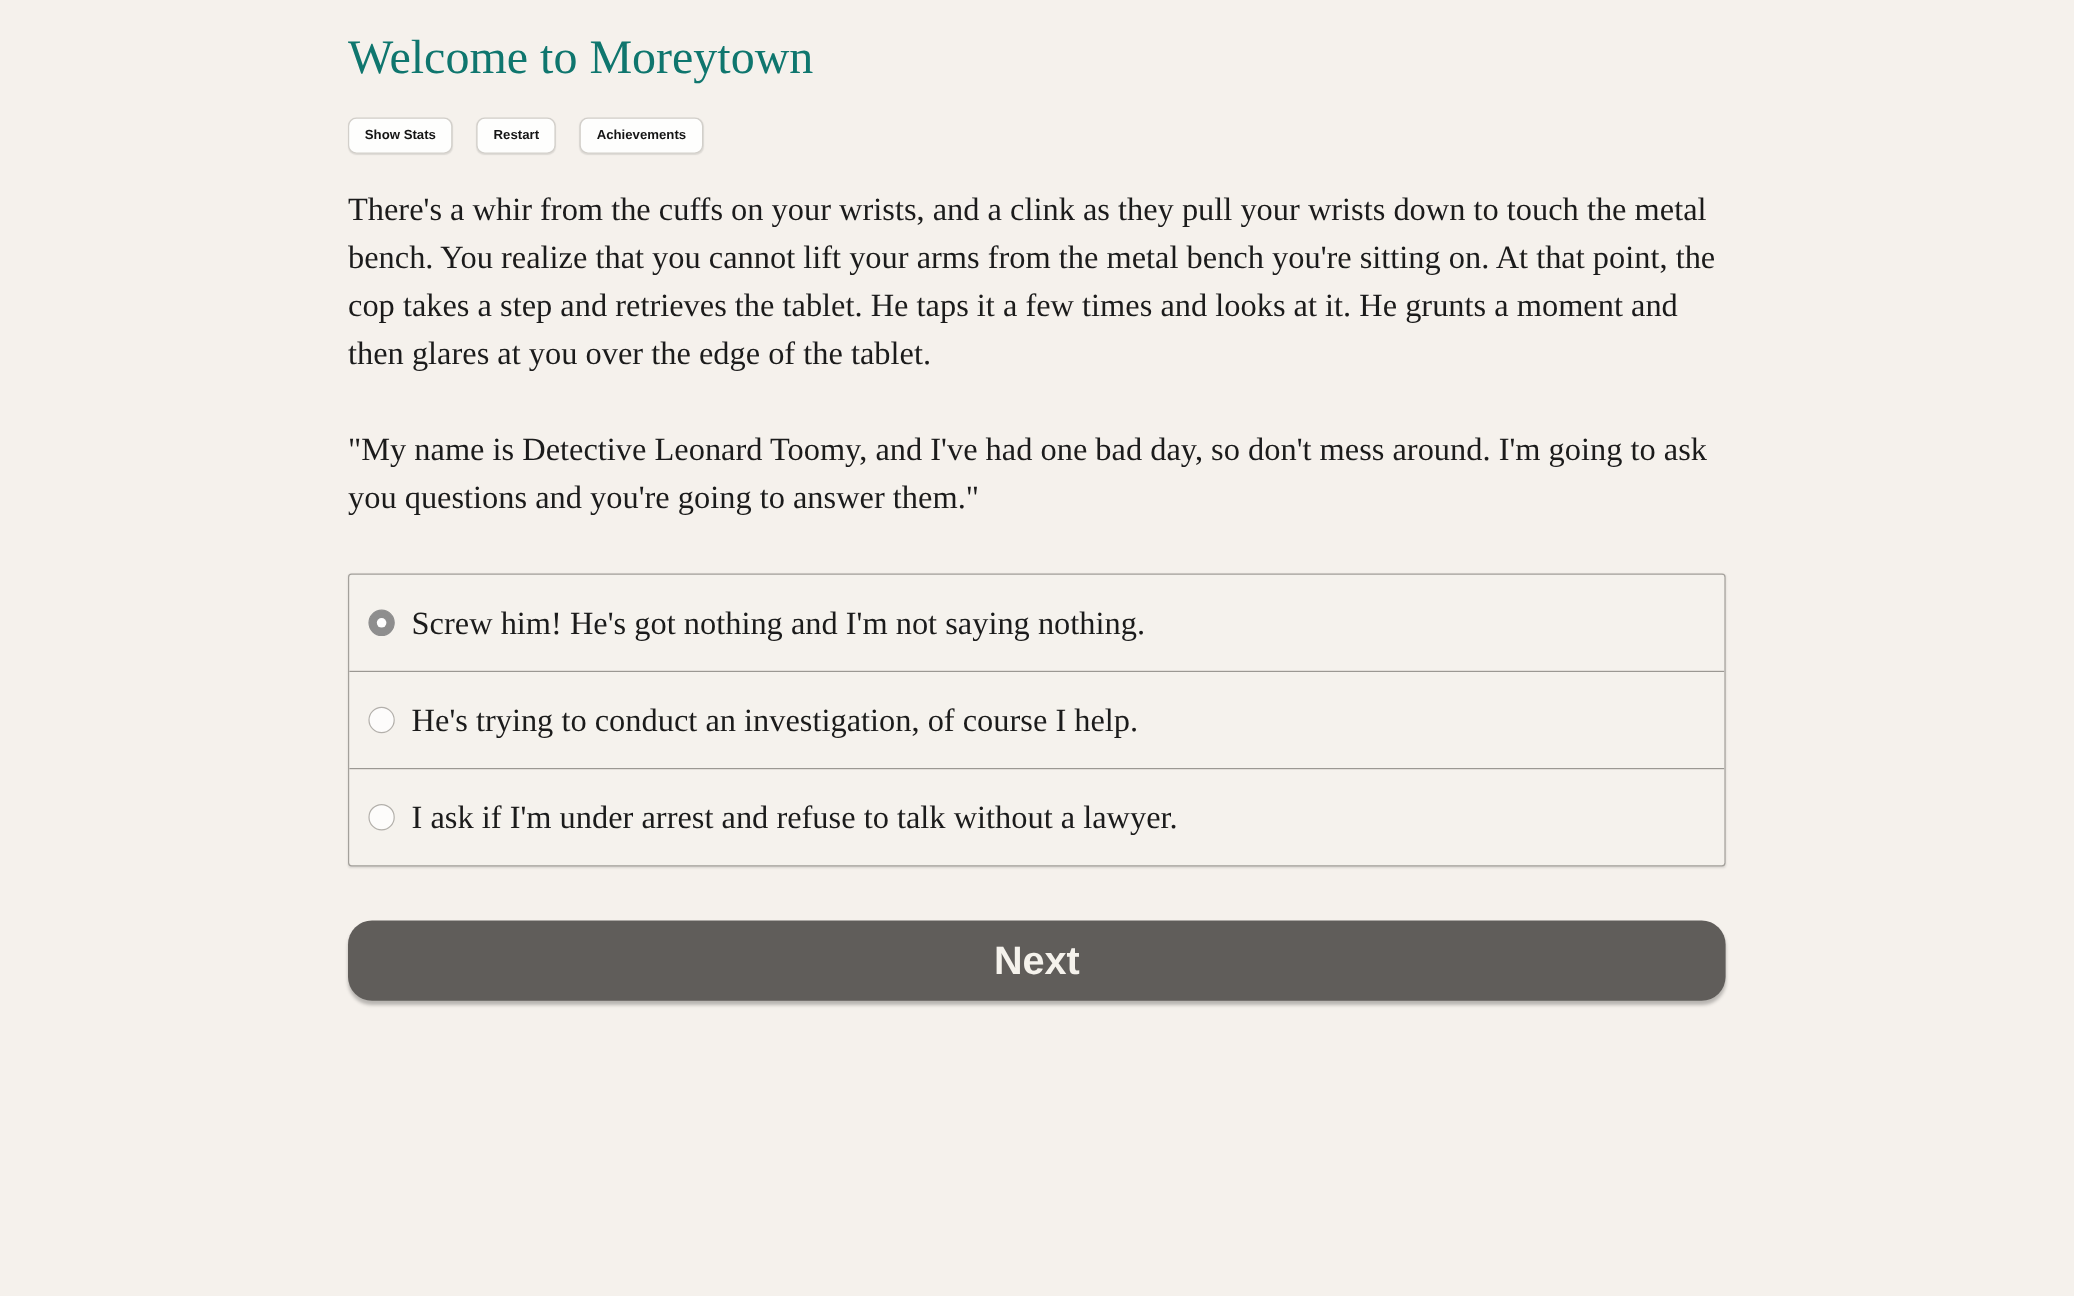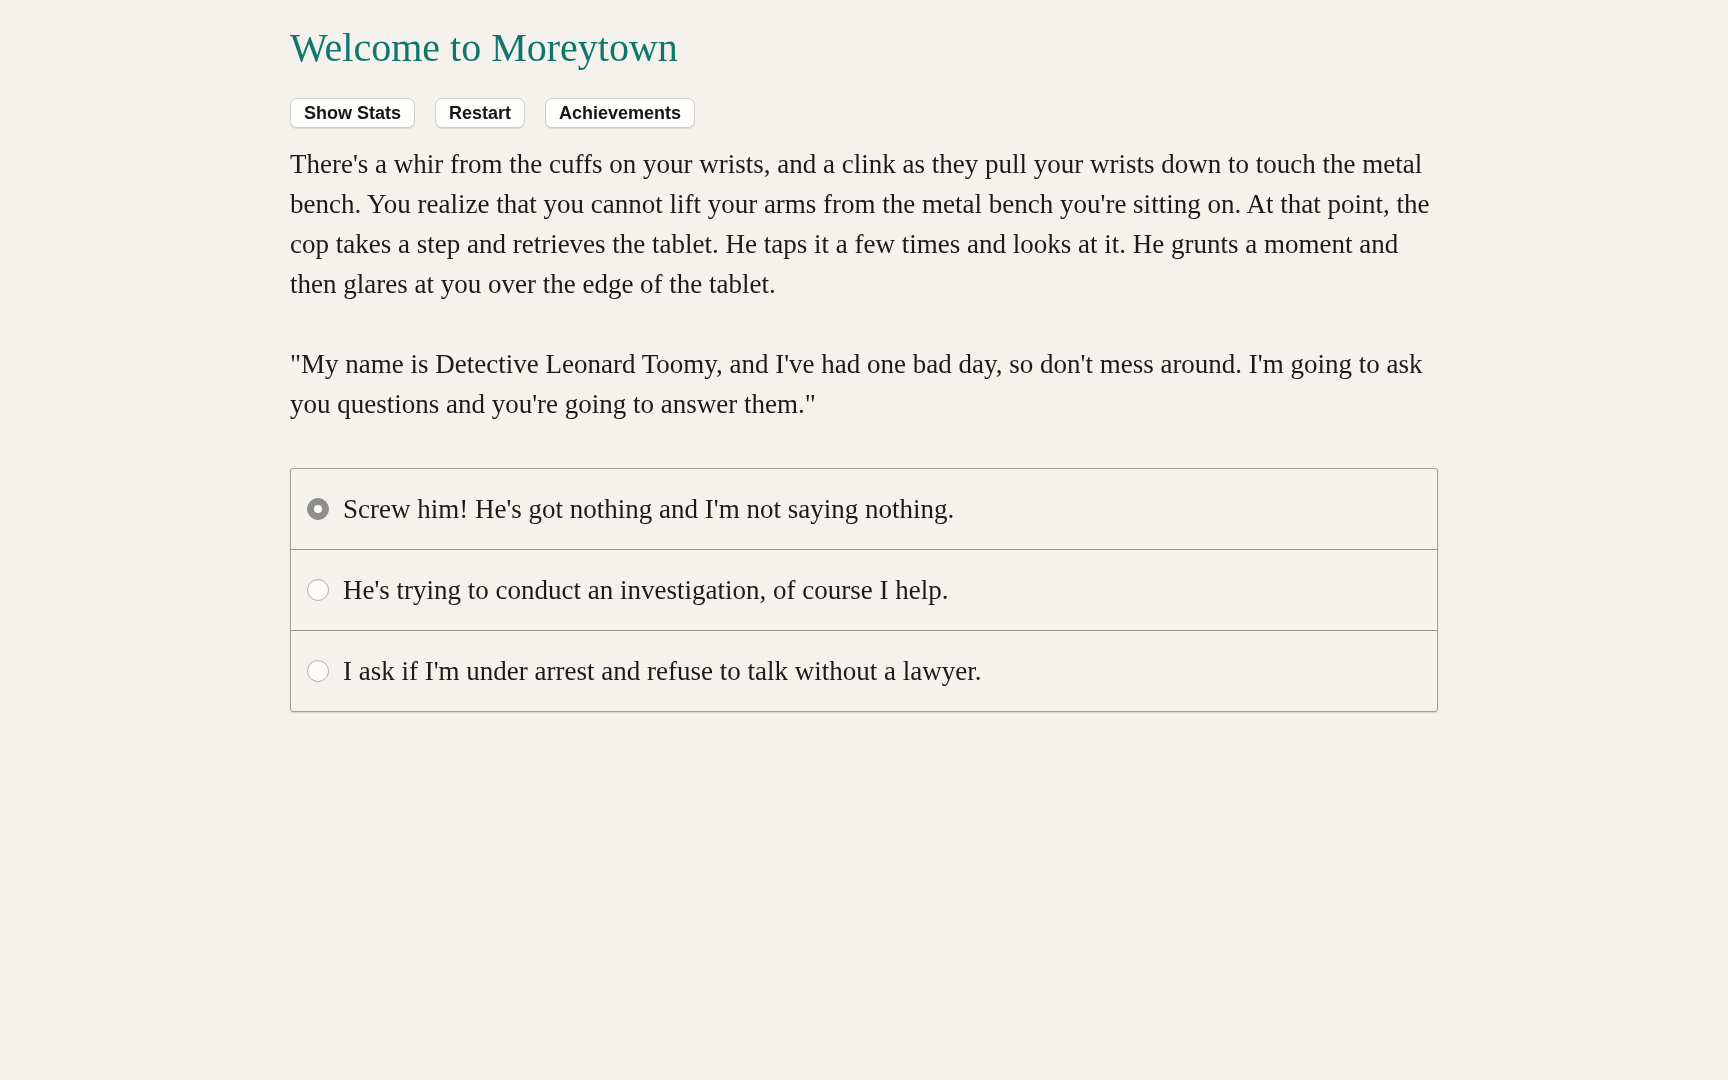--- a/index.html
+++ b/index.html
@@ -32,33 +32,33 @@
     margin: 32px 0 0 0;
     color: #23231f;
   }
   .toolbar {
     margin-top: 26px;
     display: flex;
     gap: 20px;
   }
   .toolbar button {
     font-family: "Liberation Sans", sans-serif;
-    font-size: 18px;
+    font-size: 11px;
     font-weight: bold;
     color: #151515;
     background: #fefefd;
     border: 1px solid #d2cfca;
     border-radius: 7px;
     padding: 4px 13px;
     height: 30px;
     box-shadow: 0 1px 1px rgba(0,0,0,0.10);
     cursor: pointer;
   }
   .story {
-    margin-top: 16px;
+    margin-top: 26px;
   }
   .story p {
     font-size: 27px;
     line-height: 40px;
     margin: 0 0 40px 0;
   }
   .choices {
     margin-top: 44px;
     border: 1px solid #a3a09b;
     border-radius: 3px;
@@ -150,14 +150,15 @@
     <div class="choice-row">
       <span class="radio"></span>
       <span class="choice-label">He's trying to conduct an investigation, of course I help.</span>
     </div>
     <div class="choice-row">
       <span class="radio"></span>
       <span class="choice-label">I ask if I'm under arrest and refuse to talk without a lawyer.</span>
     </div>
   </div>
 
+  <button class="next-button">Next</button>
 
 </div>
 
 </body></html>

